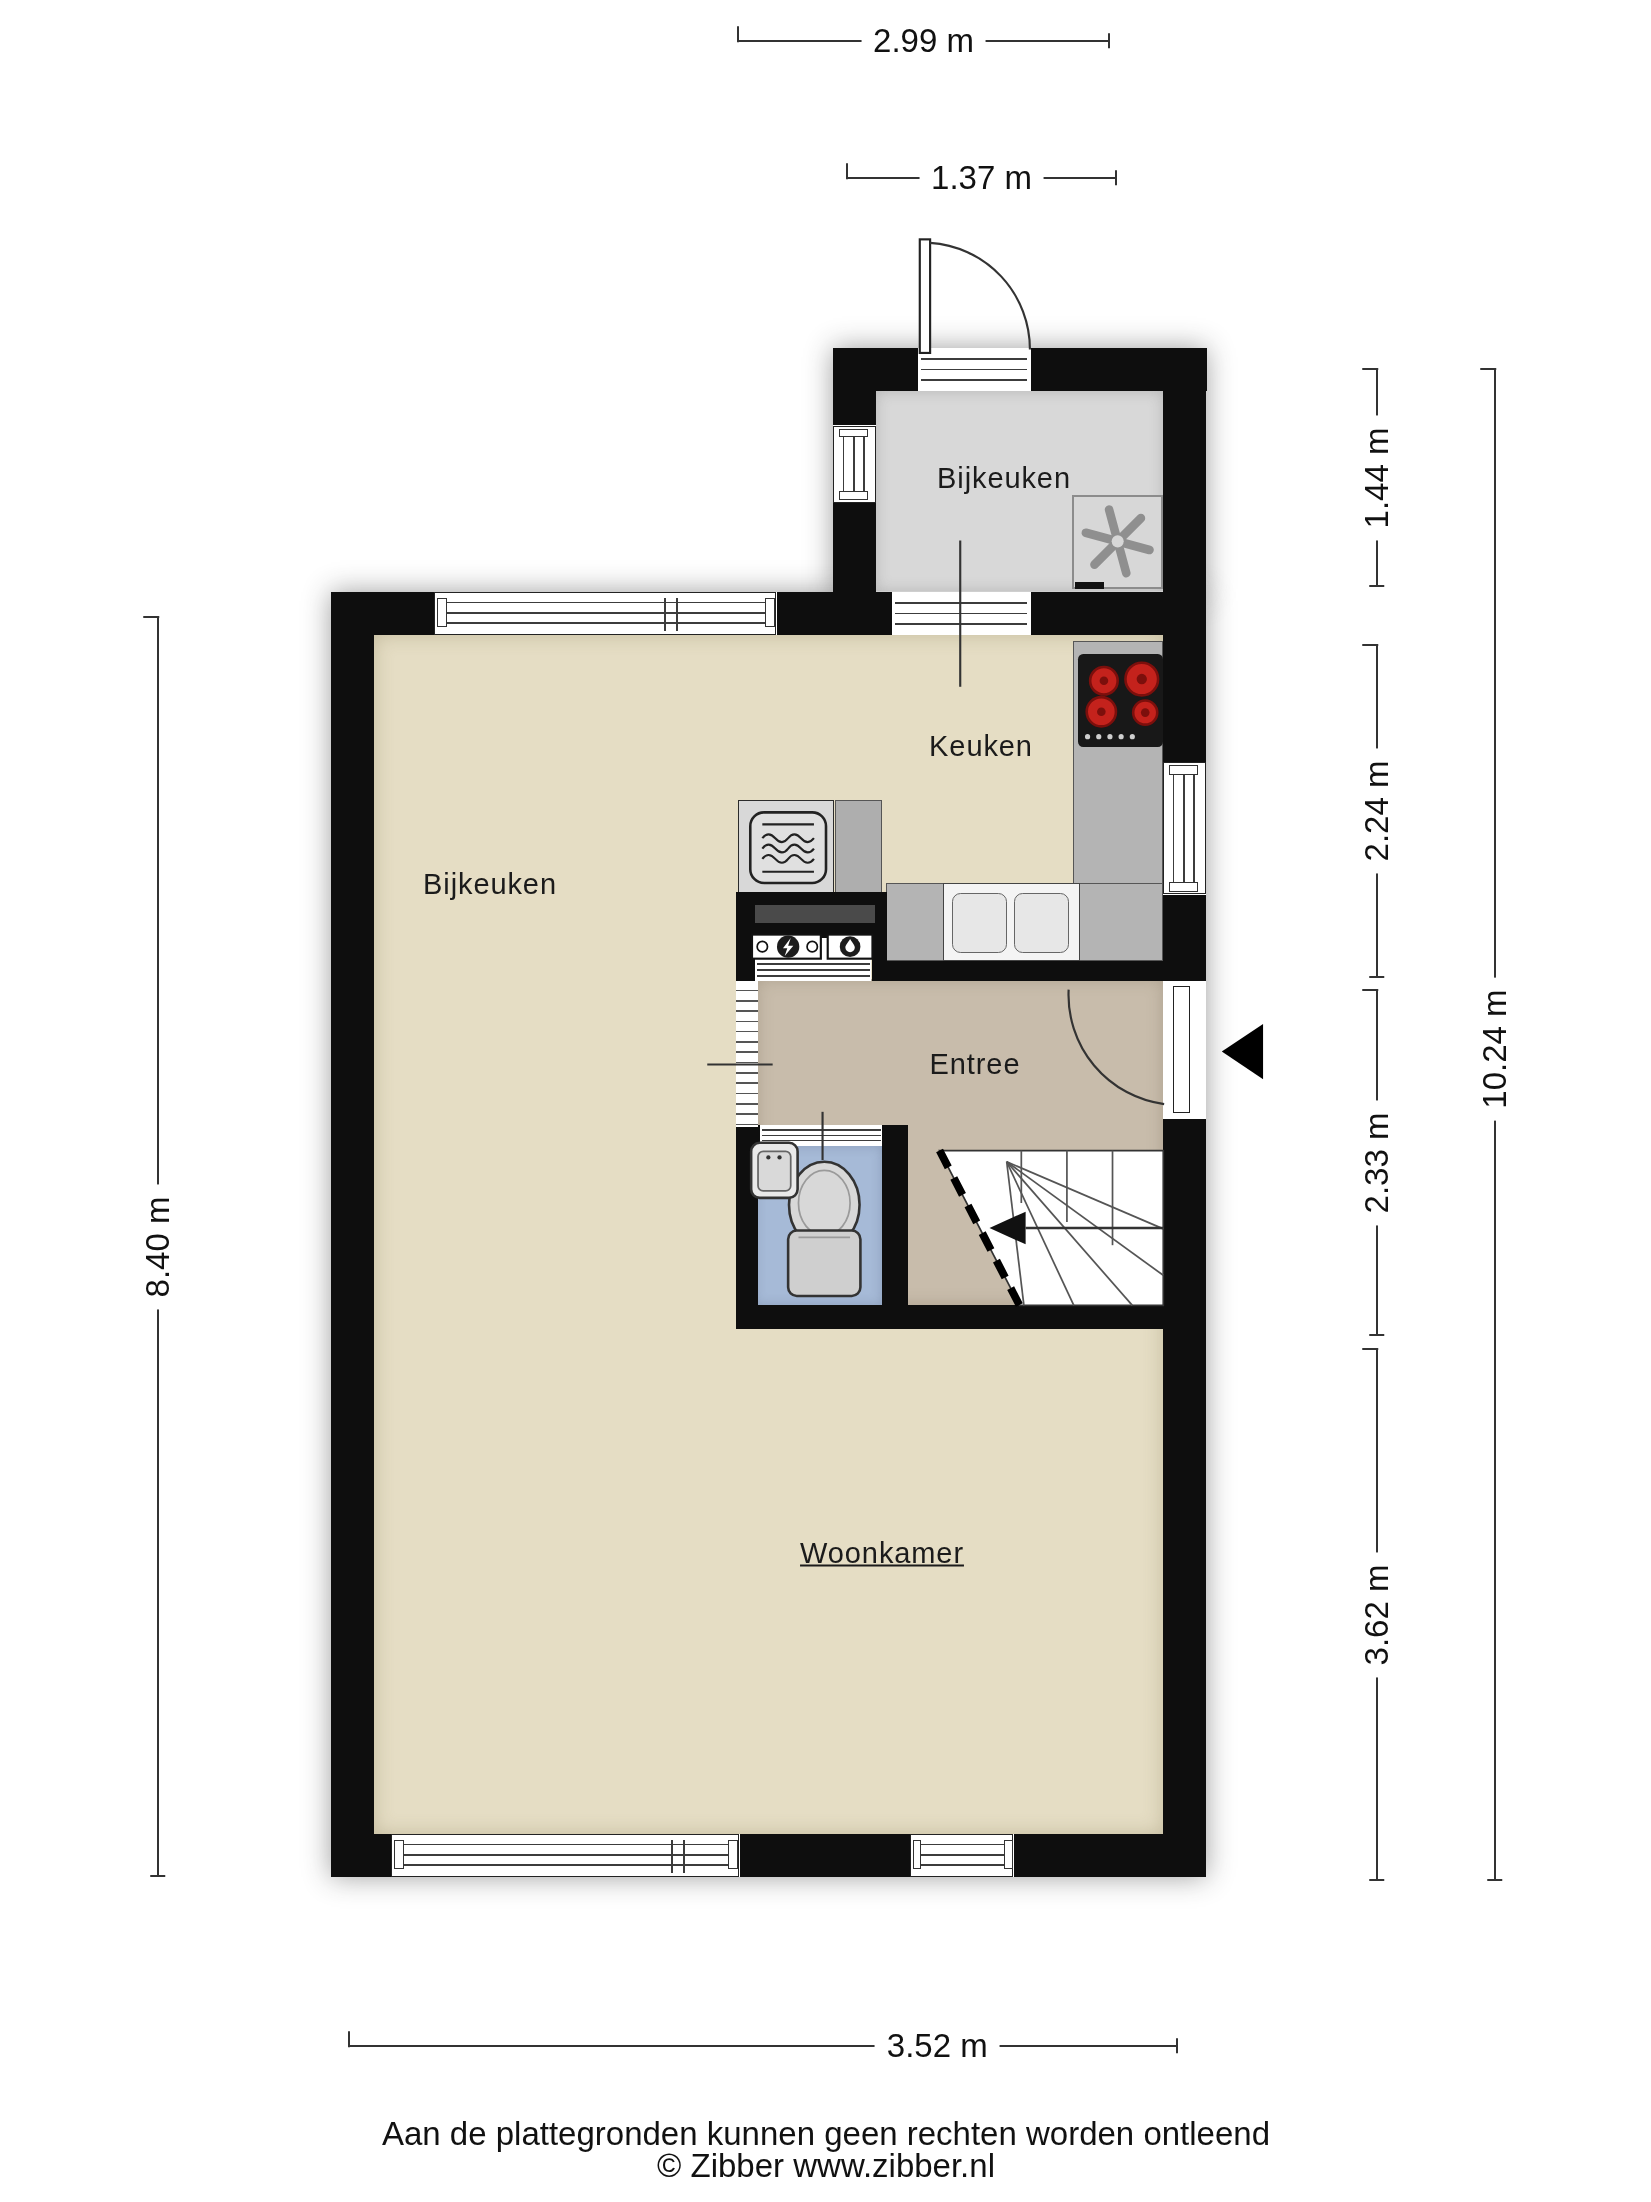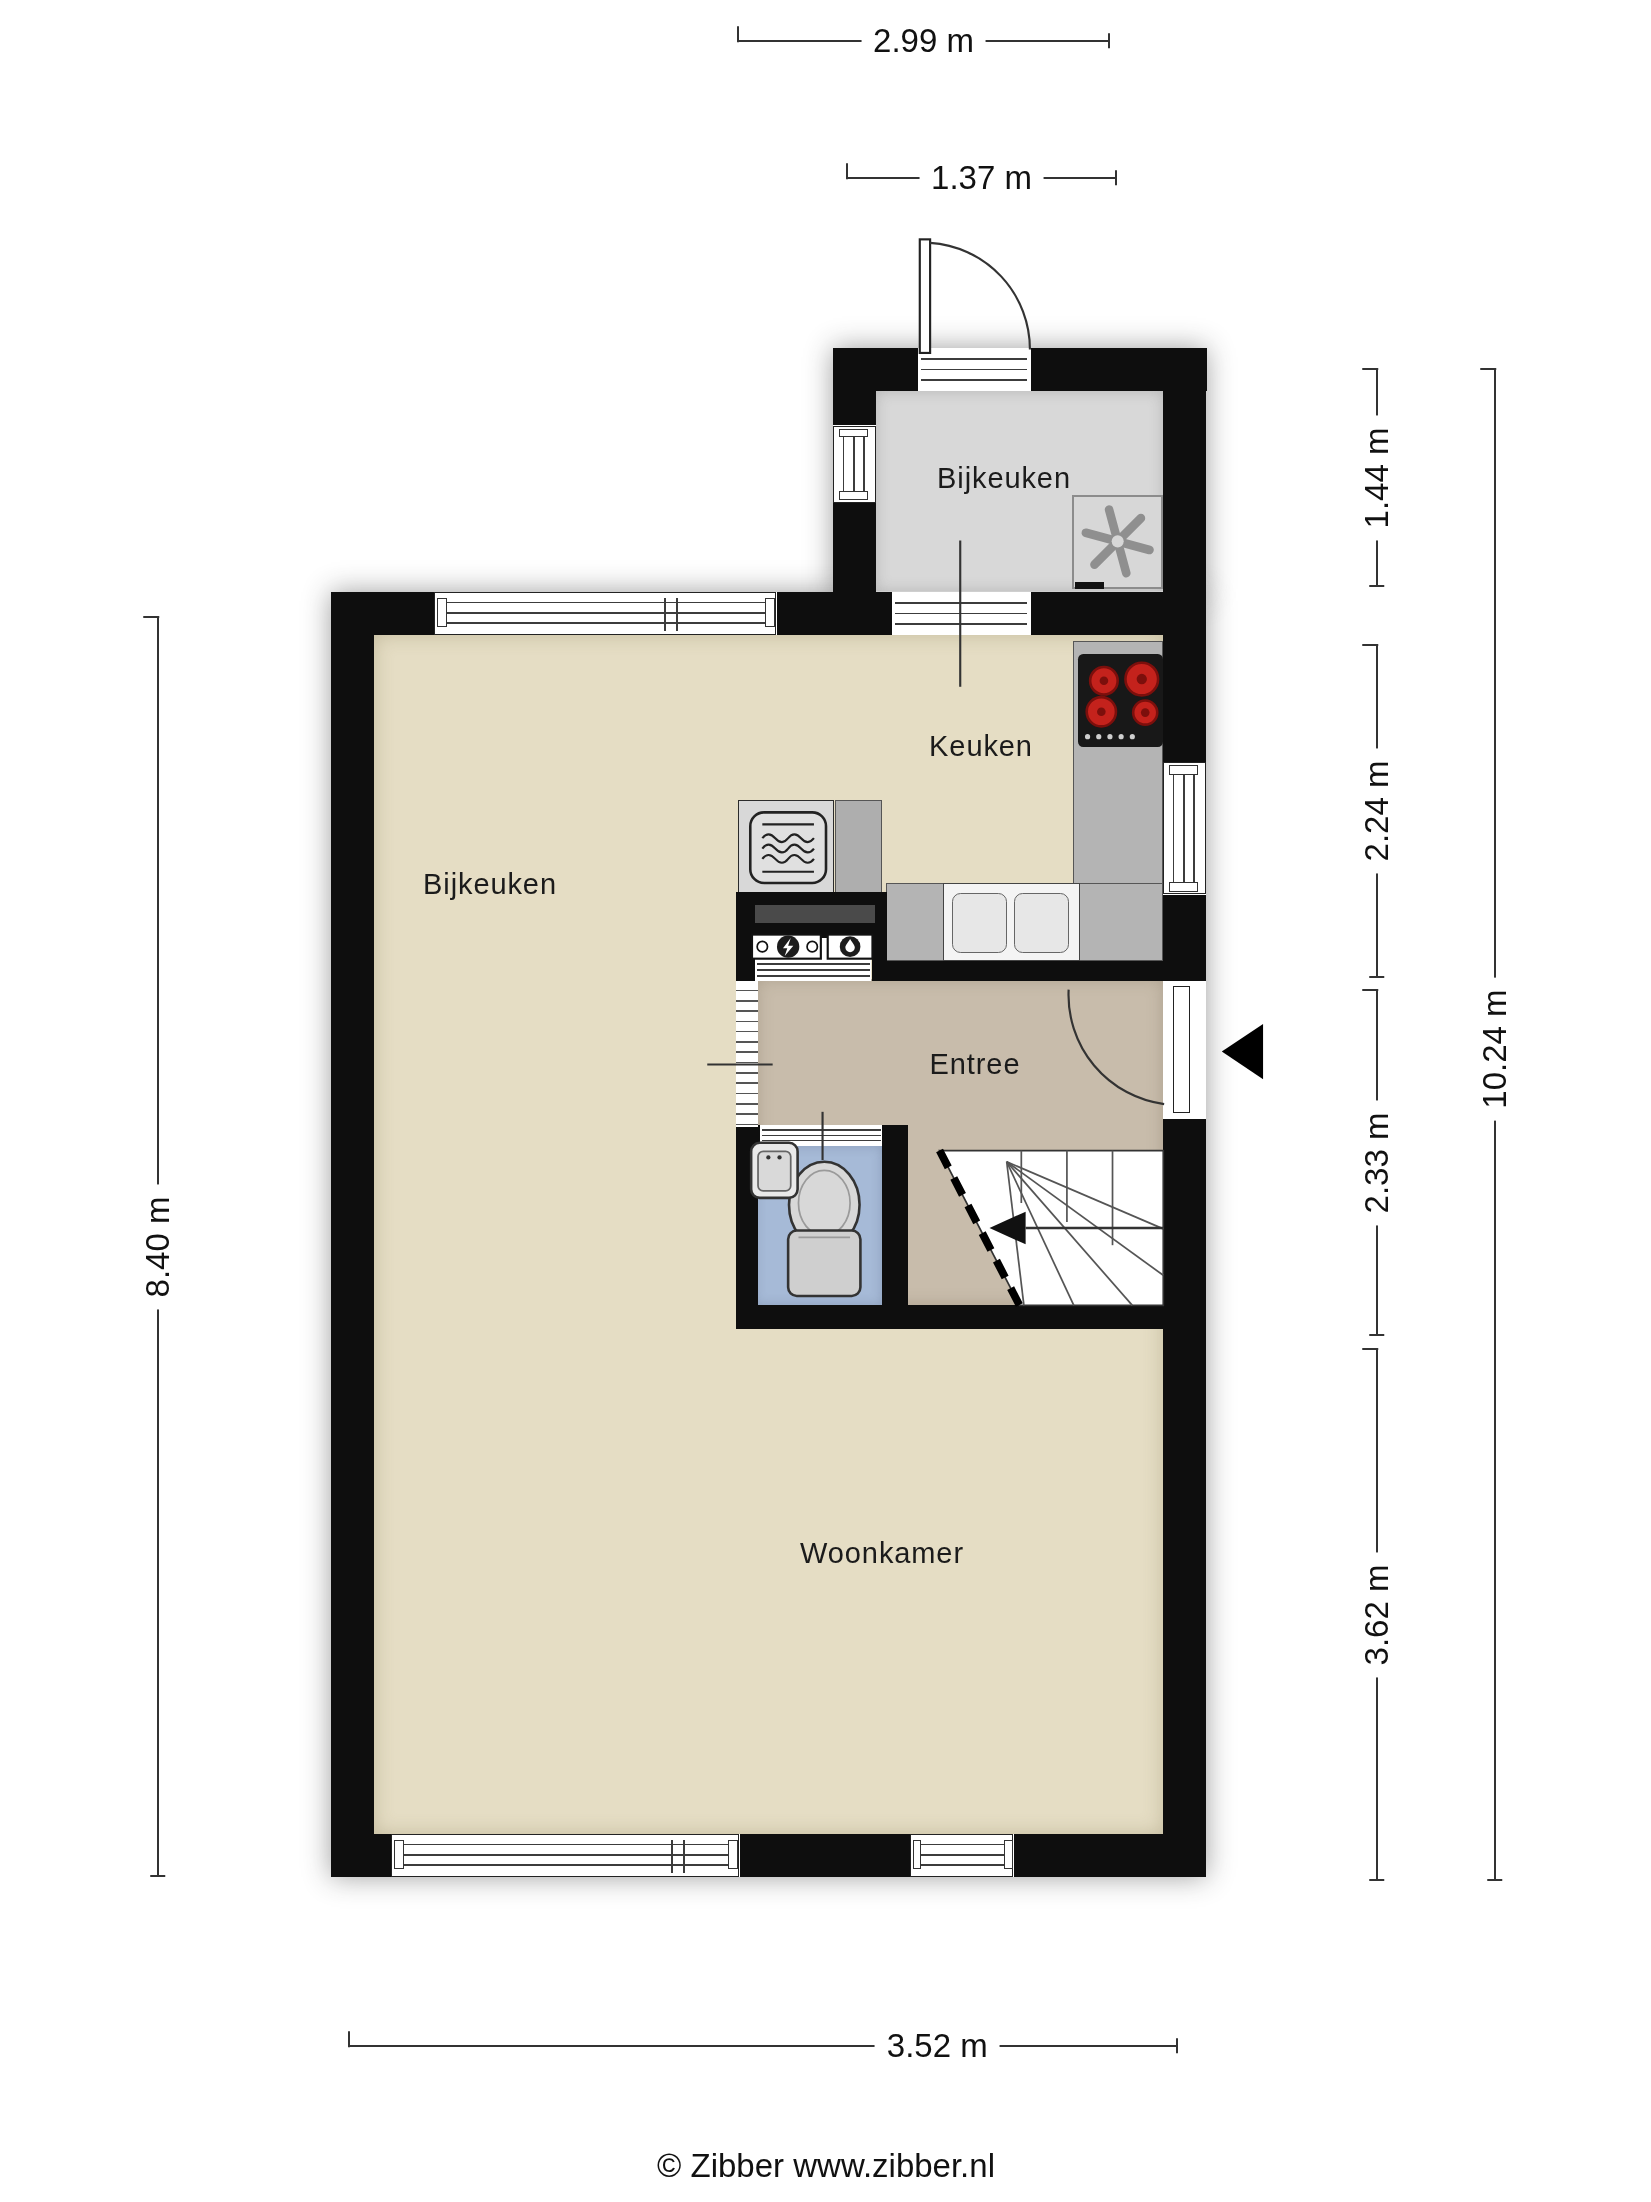--- a/index.html
+++ b/index.html
@@ -255,21 +255,21 @@
       <rect x="881" y="1338" width="38" height="46" rx="6" fill="#d9d9d9" stroke="#666" stroke-width="2"></rect>
       <circle cx="893" cy="1345" r="2.5" fill="#333"></circle>
       <circle cx="906" cy="1345" r="2.5" fill="#333"></circle>
     </g>
   </svg>
 
   <div class="roomlabel" style="left:1004px;top:478px;">Bijkeuken</div>
   <div class="roomlabel" style="left:981px;top:746px;">Keuken</div>
   <div class="roomlabel" style="left:490px;top:884px;">Bijkeuken</div>
   <div class="roomlabel" style="left:975px;top:1064px;">Entree</div>
-  <div class="roomlabel" style="left:882px;top:1553px;">Woonkamer</div>
+  <div class="roomlabel" style="left:882px;top:1553px;text-decoration:underline;">Woonkamer</div>
 
   <div class="hdim" style="left:737px;top:34px;width:373px;">
     <div class="dline"></div>
       <div class="tick t0"></div>
       <div class="tick t1"></div>
     <div class="dlabel">2.99 m</div>
   </div>
   <div class="hdim" style="left:846px;top:171px;width:271px;">
     <div class="dline"></div>
       <div class="tick t0"></div>
@@ -312,16 +312,17 @@
       <div class="tick t1"></div>
     <div class="dlabel">8.40 m</div>
   </div>
   <div class="hdim" style="left:348px;top:2039px;width:830px;">
     <div class="dline"></div>
       <div class="tick t0"></div>
       <div class="tick t1"></div>
     <div class="dlabel" style="left:71%;">3.52 m</div>
   </div>
 
+  <div class="footerline" style="left:826px;top:2115px;">Aan de plattegronden kunnen geen rechten worden ontleend</div>
   <div class="footerline" style="left:826px;top:2147px;">© Zibber www.zibber.nl</div>
 
 </div>
 
 
 </body></html>

